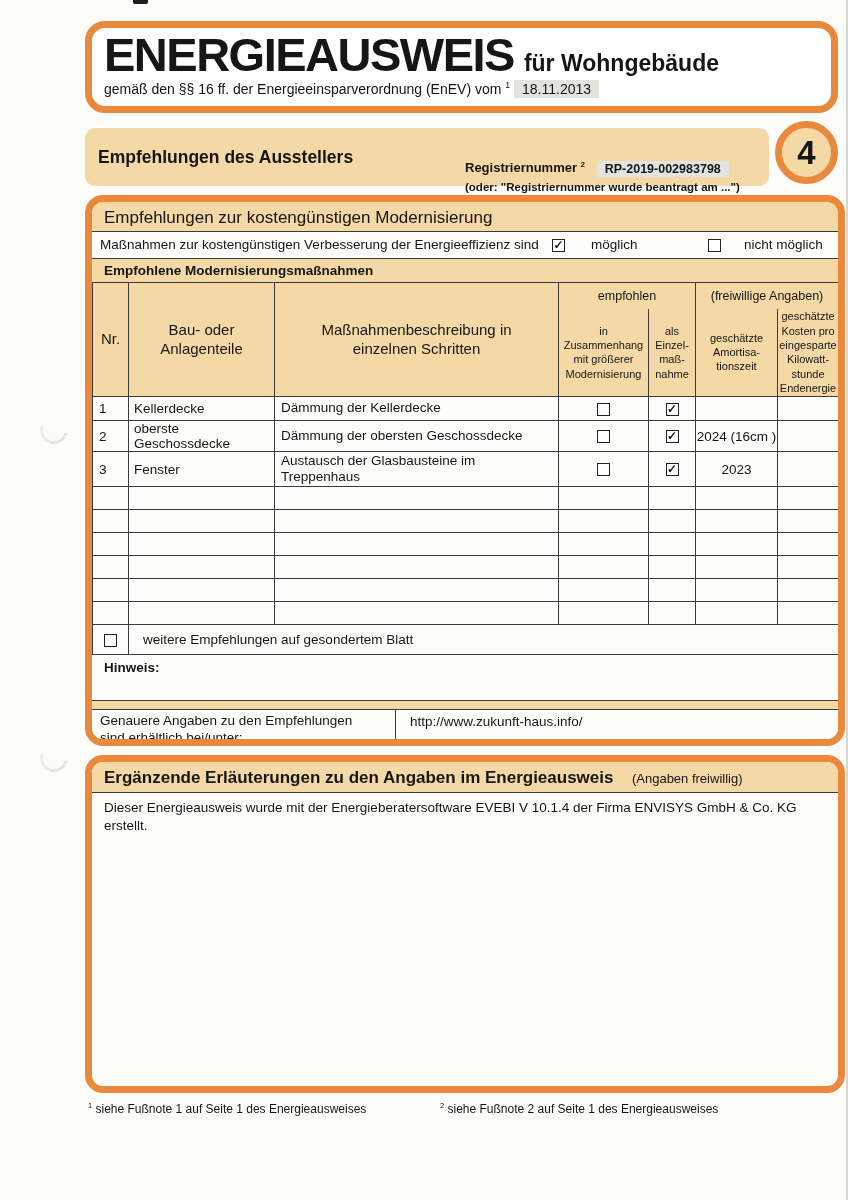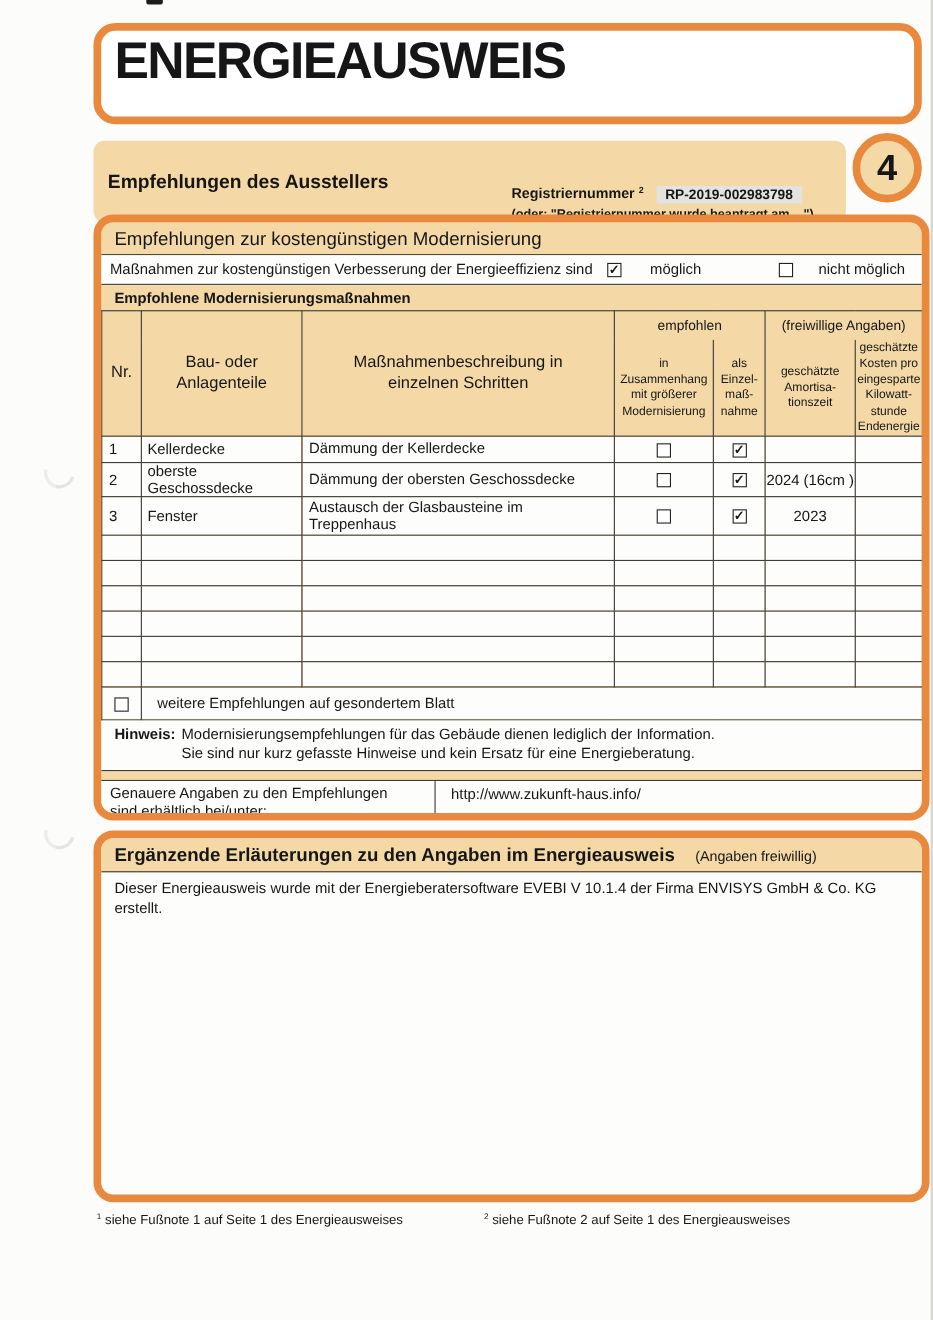--- a/index.html
+++ b/index.html
@@ -25,21 +25,21 @@
   .header-box{position:absolute;left:85px;top:21px;width:753px;height:92px;background:#fff;
               border:7px solid var(--accent-orange);border-radius:20px;padding:2px 12px 4px;}
   .title-line{display:flex;align-items:baseline;}
   .main-title{font-size:47px;font-weight:bold;letter-spacing:-1.5px;line-height:1.05;}
   .title-suffix{font-size:23px;font-weight:bold;margin-left:10px;}
   .law-line{font-size:14px;margin-top:1px;}
   .hl{background:var(--highlight-gray);padding:1px 8px;}
   sup{font-size:0.62em;}
 
   
-  .banner{position:absolute;left:85px;top:128px;width:684px;height:74px;background:var(--panel-peach);
+  .banner{position:absolute;left:85px;top:128px;width:684px;height:58px;background:var(--panel-peach);
           border-radius:10px;display:flex;align-items:center;}
   .banner-title{font-size:17.5px;font-weight:bold;margin-left:13px;flex:1;}
   .reg-block{width:300px;margin-right:4px;font-size:13px;}
   .reg-line1{font-weight:bold;white-space:nowrap;margin-top:39px;}
   .reg-line1 .hl{margin-left:8px;font-size:12.5px;}
   .reg-line2{font-size:11.5px;margin-top:5px;font-weight:bold;}
   .page-circle{position:absolute;left:775px;top:121px;width:63px;height:63px;border-radius:50%;
                border:7px solid var(--accent-orange);background:var(--panel-peach);
                display:flex;align-items:center;justify-content:center;font-size:33px;font-weight:bold;}
 
@@ -101,20 +101,26 @@
 
 <div class="page">
   <div class="top-mark"></div>
   <div class="edge-right"></div>
   <div class="punch p1"></div>
   <div class="punch p2"></div>
 
   <div class="header-box">
     <div class="title-line">
       <span class="main-title">ENERGIEAUSWEIS</span>
+      <span class="title-suffix">für Wohngebäude</span>
+    </div>
+    <div class="law-line">
+      <span>gemäß den §§ 16 ff. der Energieeinsparverordnung (EnEV) vom</span>
+      <sup>1</sup>
+      <span class="hl">18.11.2013</span>
     </div>
   </div>
 
   <div class="banner">
     <div class="banner-title">Empfehlungen des Ausstellers</div>
     <div class="reg-block">
       <div class="reg-line1">
         <span>Registriernummer</span>
         <sup>2</sup>
         <span class="hl">RP-2019-002983798</span>
@@ -268,22 +274,20 @@
       <tbody>
         <tr class="r-further">
           <td class="c-check"><span class="cb"></span></td>
           <td class="t" colspan="6">weitere Empfehlungen auf gesondertem Blatt</td>
         </tr>
       </tbody>
     </table>
 
     <div class="hinweis">
       <div class="lbl">Hinweis:</div>
-      <div class="txt ml">Modernisierungsempfehlungen für das Gebäude dienen lediglich der Information.
-Sie sind nur kurz gefasste Hinweise und kein Ersatz für eine Energieberatung.</div>
     </div>
 
     <div class="peach-gap"></div>
 
     <div class="genauere">
       <div class="left ml">Genauere Angaben zu den Empfehlungen
 sind erhältlich bei/unter:</div>
       <div class="right">
         <a href="#">http://www.zukunft-haus.info/</a>
       </div>

